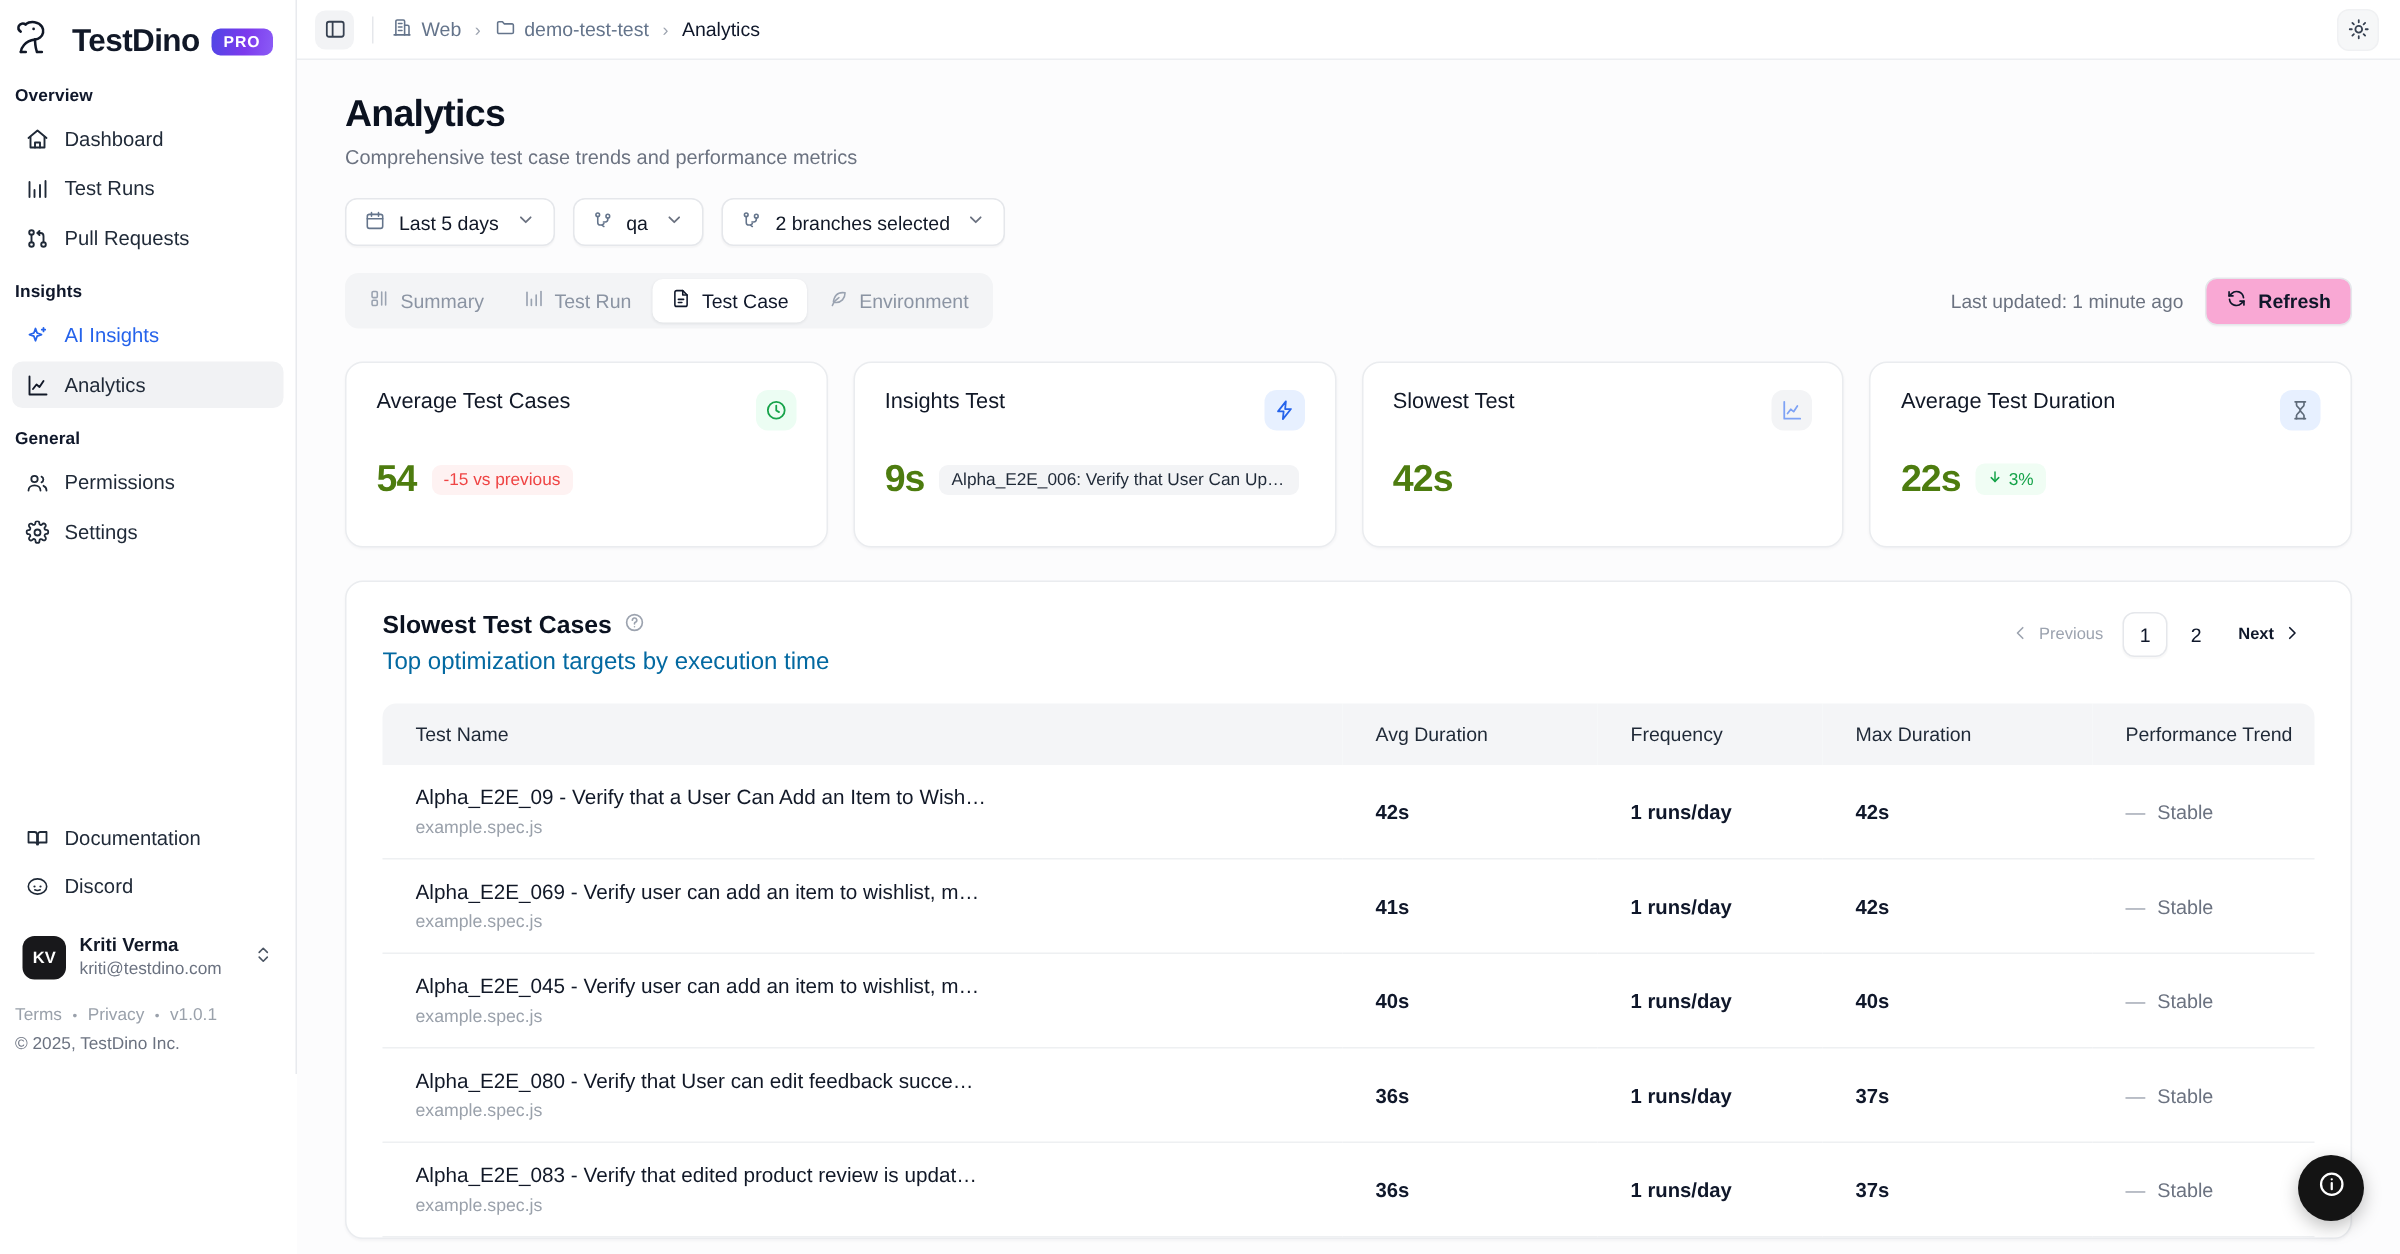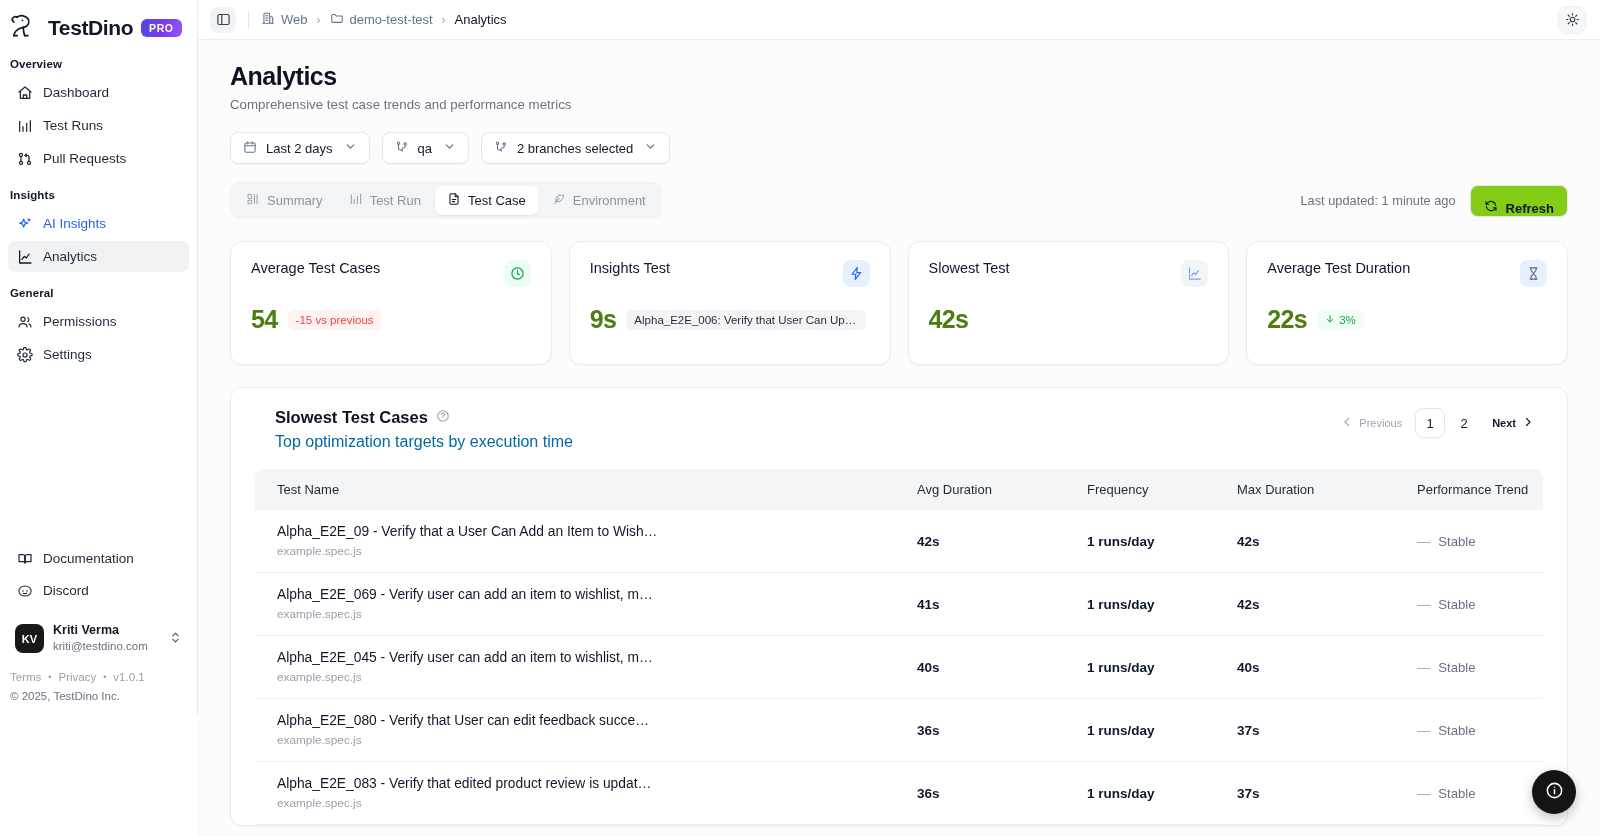--- a/index.html
+++ b/index.html
@@ -88,22 +88,22 @@
     display:inline-flex; background:#f3f4f6; border-radius:9px; padding:4px; gap:2px;
   }
   .tab {
     display:flex;align-items:center;gap:7px; height:29px; padding: 0 12px; border-radius:7px;
     font-size:13px; color:#8b94a3; cursor:pointer; white-space:nowrap;
   }
   .tab.active { background:#fff; color:#0f172a; font-weight:400; box-shadow: 0 1px 2px rgba(16,24,40,.08); }
   .tabs-right { margin-left:auto; display:flex; align-items:center; gap:14px; }
   .last-updated { font-size:12.8px; color:#6b7280; }
   .refresh-btn {
-    display:flex;align-items:flex-end;gap:8px;height:32px;padding:0 13px;border:1px solid #e5e7eb;border-radius:8px;
-    background:#84cc16;font-size:13px;font-weight:700;color:#0f172a;cursor:pointer;box-shadow:0 1px 1px rgba(16,24,40,.03);
+    display:flex;align-items:center;gap:8px;height:32px;padding:0 13px;border:1px solid #e5e7eb;border-radius:8px;
+    background:#f9a8d4;font-size:13px;font-weight:700;color:#0f172a;cursor:pointer;box-shadow:0 1px 1px rgba(16,24,40,.03);
   }
 
   
   .cards { display:grid; grid-template-columns: repeat(4, 1fr); gap: 17px; margin-top: 22px; }
   .card {
     background:#fff; border:1px solid #eaecef; border-radius:12px; height:124px;
     padding: 18px 20px; box-shadow: 0 1px 2px rgba(16,24,40,.04); position:relative;
   }
   .card-head { display:flex; align-items:flex-start; justify-content:space-between; }
   .card-title { font-size:14.5px; color:#111827; font-weight:400; }
@@ -113,21 +113,21 @@
   .chip { font-size:11.5px; padding: 4px 8px; border-radius:6px; white-space:nowrap; }
   .chip.neg { background:#fef2f2; color:#ef4444; }
   .chip.pos { background:#f0fdf4; color:#16a34a; display:flex; align-items:center; gap:4px; }
   .chip.neutral { background:#f3f4f6; color:#1f2937; font-size:11.5px; max-width:240px; overflow:hidden; text-overflow:ellipsis; }
 
   
   .panel {
     margin-top: 22px; background:#fff; border:1px solid #eaecef; border-radius:12px;
     box-shadow: 0 1px 2px rgba(16,24,40,.04); padding: 20px 24px 0 24px;
   }
-  .panel-head { display:flex; align-items:flex-start;margin-left:20px; }
+  .panel-head { display:flex; align-items:flex-start; }
   .panel-title { display:flex; align-items:center; gap:8px; font-size:16.5px; font-weight:700; color:#0b1220; }
   .panel-sub { font-size:16px; color:#0369a1; margin-top:6px; }
   .pager { margin-left:auto; display:flex; align-items:center; gap:4px; }
   .pager-btn { display:flex; align-items:center; gap:6px; font-size:11px; color:#9ca3af; padding: 6px 9px; border-radius:7px; cursor:pointer;}
   .pager-btn.enabled { color:#0f172a; font-weight:700; }
   .pg-num { width:30px;height:30px;display:flex;align-items:center;justify-content:center;border-radius:8px;font-size:13px;color:#0f172a;cursor:pointer;}
   .pg-num.cur { border:1px solid #e5e7eb; font-weight:400; box-shadow: 0 1px 1px rgba(16,24,40,.03);}
 
   table { width:100%; border-collapse:collapse; margin-top: 18px; table-layout: fixed;}
   thead th {
@@ -348,21 +348,21 @@
         <div class="page-sub">Comprehensive test case trends and performance metrics</div>
 
         <div class="filters">
           <div class="pill">
             <span>
               <svg width="14" height="14" viewBox="0 0 24 24" fill="none" stroke="#64748b" stroke-width="1.8" stroke-linecap="round" stroke-linejoin="round">
                   <rect x="3.2" y="5" width="17.6" height="16" rx="2.4"></rect>
                   <path d="M3.2 10h17.6M8 3v4M16 3v4"></path>
                 </svg>
             </span>
-            <span>Last 2 days</span>
+            <span>Last 5 days</span>
             <span class="chev">
               <svg width="13" height="13" viewBox="0 0 24 24" fill="none" stroke="#6b7280" stroke-width="2.2" stroke-linecap="round" stroke-linejoin="round">
                   <path d="m6 9 6 6 6-6"></path>
                 </svg>
             </span>
           </div>
           <div class="pill">
             <span>
               <svg width="14" height="14" viewBox="0 0 24 24" fill="none" stroke="#64748b" stroke-width="1.8" stroke-linecap="round" stroke-linejoin="round">
                   <circle cx="6" cy="5.5" r="2.1"></circle>

